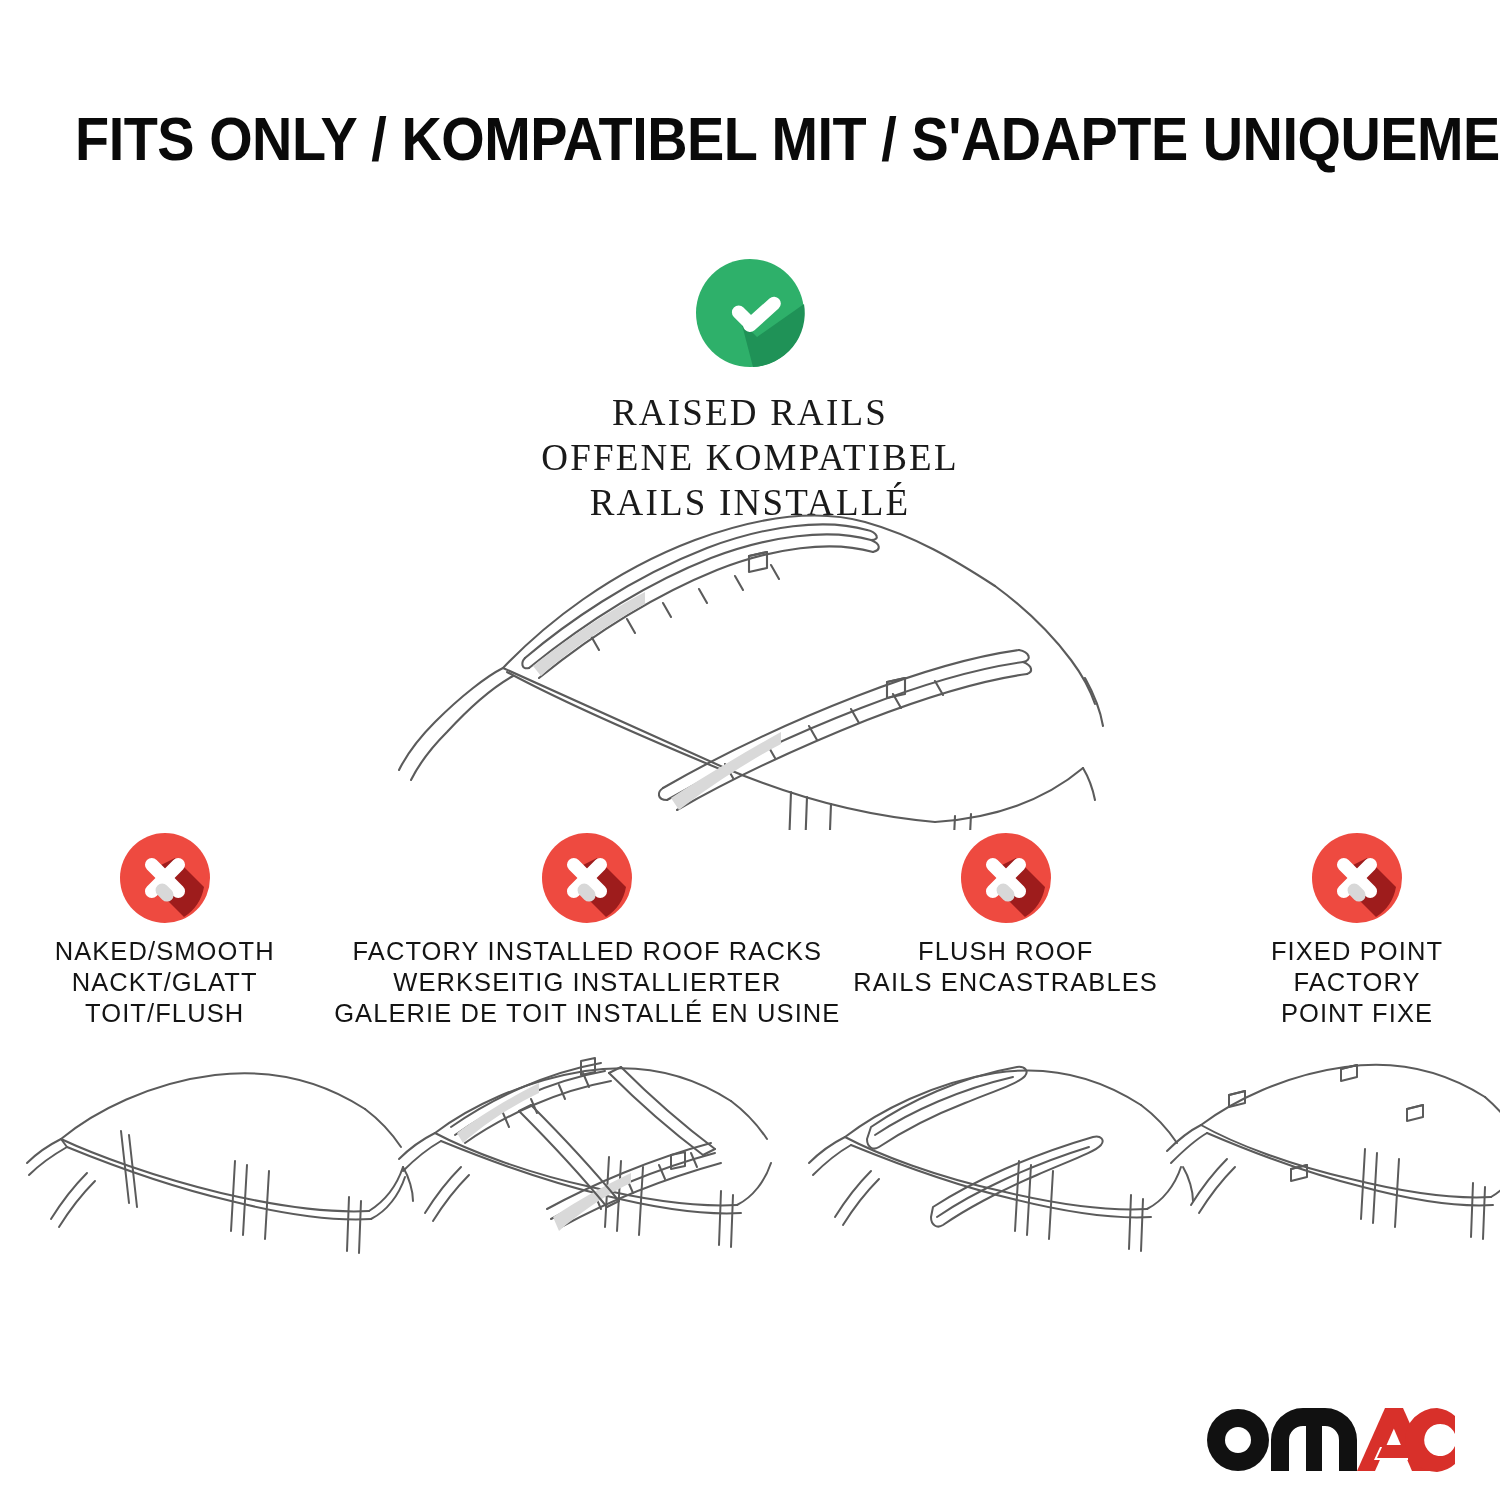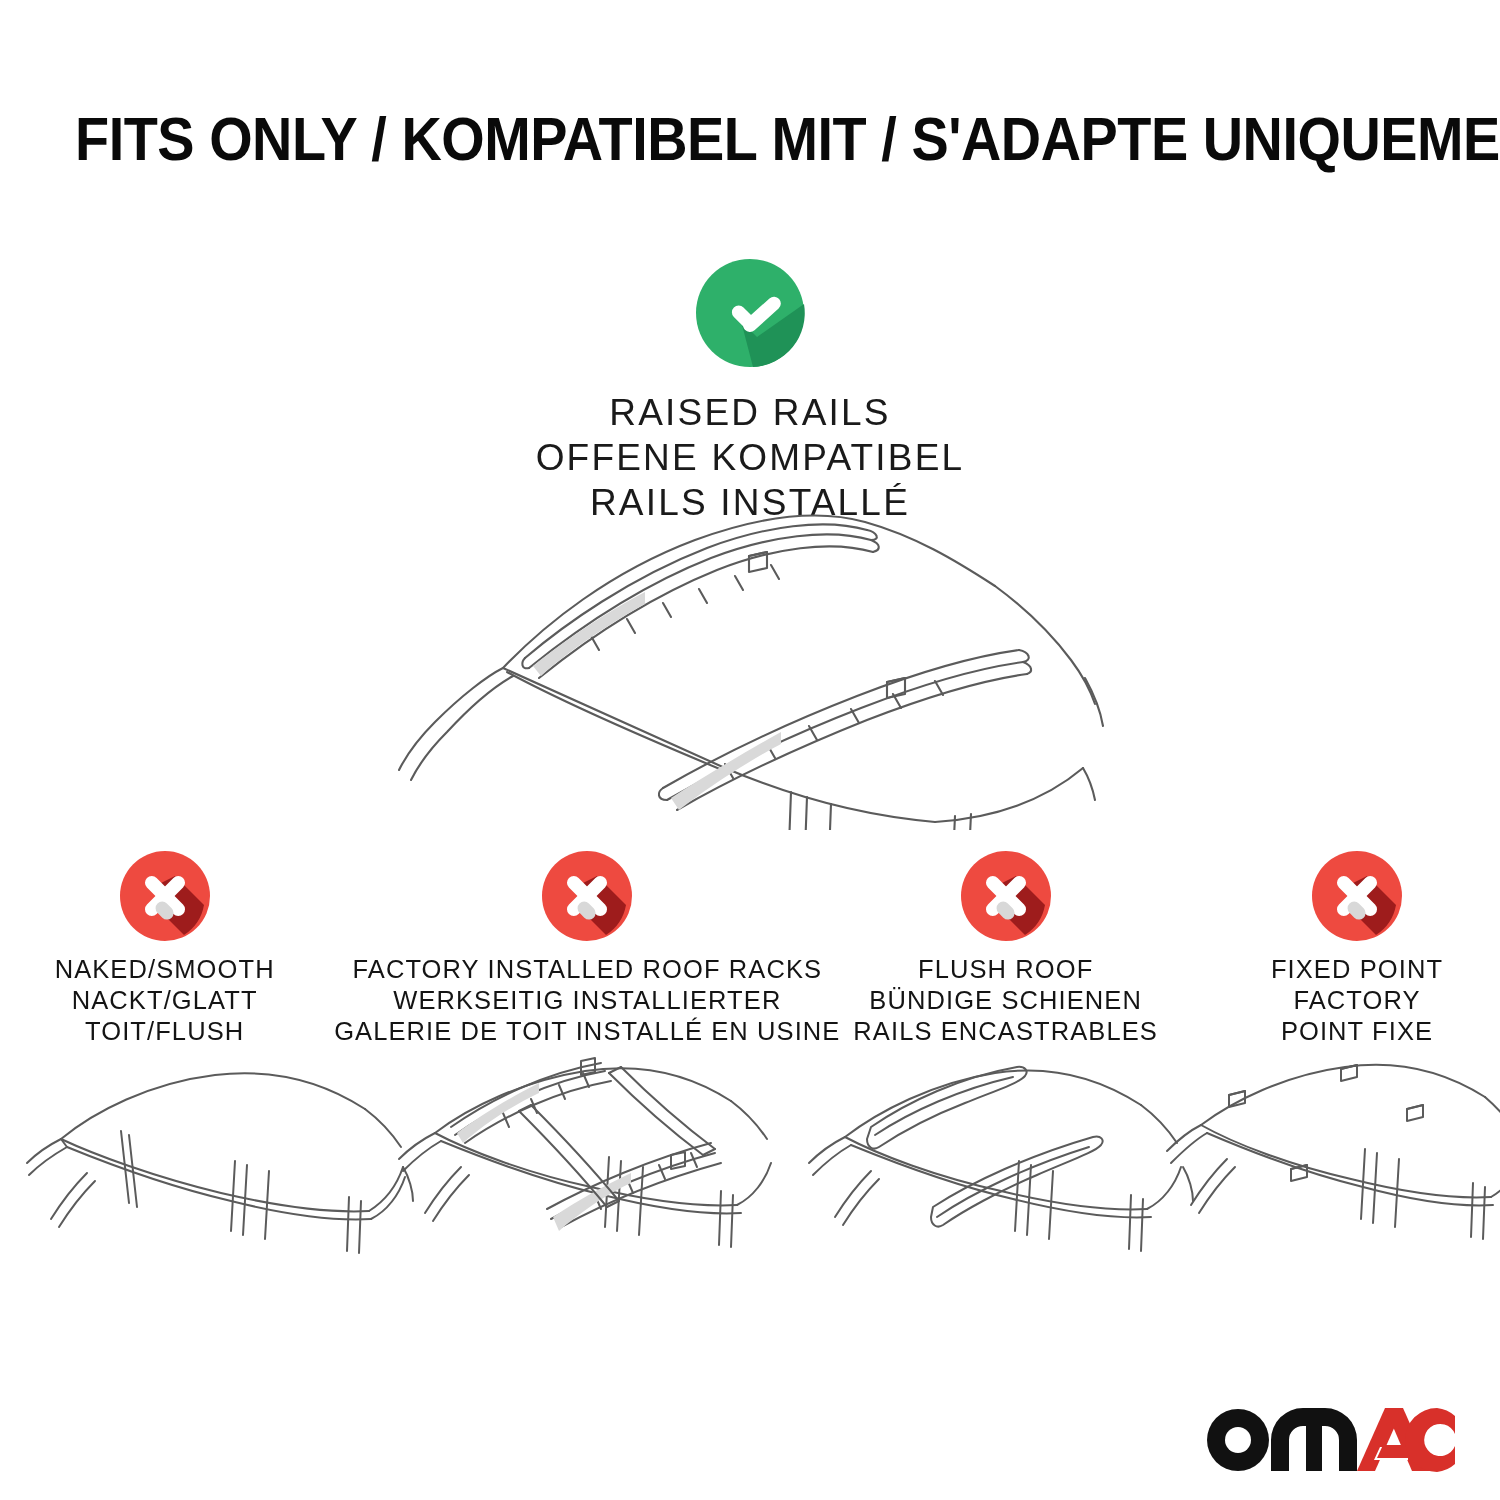--- a/index.html
+++ b/index.html
@@ -49,42 +49,42 @@
   .badge {
     position: relative;
     width: 110px;
     height: 110px;
   }
   .badge svg { display: block; width: 100%; height: 100%; }
 
   .primary-labels {
     margin-top: 22px;
     text-align: center;
-    font-family: Liberation Sans, sans-serif;
+    font-family: Liberation Serif, serif;
     font-weight: 400;
     font-size: 37px;
     line-height: 45px;
     letter-spacing: 2.2px;
     color: #1a1a1a;
     white-space: nowrap;
   }
 
   .primary-art {
     position: absolute;
     top: 500px;
     left: 395px;
     width: 710px;
     height: 330px;
   }
   .primary-art svg { display: block; width: 100%; height: 100%; }
 
   
   .reject-row {
     position: absolute;
-    top: 850px;
+    top: 832px;
     left: 0;
     width: 1500px;
     display: flex;
     align-items: flex-start;
     gap: 48px;
   }
   .reject-col {
     display: flex;
     flex-direction: column;
     align-items: center;
@@ -276,21 +276,20 @@
           <path d="M36 36 L56 56 L46 66 L65 85 A45 45 0 0 0 85 55 L56 26 Z" fill="#9E1C1C"></path>
           <g fill="#ffffff">
             <rect x="20.5" y="39.2" width="51" height="13.6" rx="6.8" transform="rotate(45 46 46)"></rect>
             <rect x="20.5" y="39.2" width="51" height="13.6" rx="6.8" transform="rotate(-45 46 46)"></rect>
           </g>
           <rect x="46" y="50" width="20" height="13.2" rx="6.6" transform="rotate(45 46 46)" fill="#d8d8d8"></rect>
         </svg>
       </div>
       <div class="reject-labels">
         <div>FLUSH ROOF</div>
-        <div>BÜNDIGE SCHIENEN</div>
         <div>RAILS ENCASTRABLES</div>
       </div>
     </div>
 
     <div class="reject-col c3">
       <div class="badge-sm">
         <svg viewBox="0 0 92 92" xmlns="http://www.w3.org/2000/svg">
           <circle cx="46" cy="46" r="45" fill="#EE4A40"></circle>
           <path d="M36 36 L56 56 L46 66 L65 85 A45 45 0 0 0 85 55 L56 26 Z" fill="#9E1C1C"></path>
           <g fill="#ffffff">

